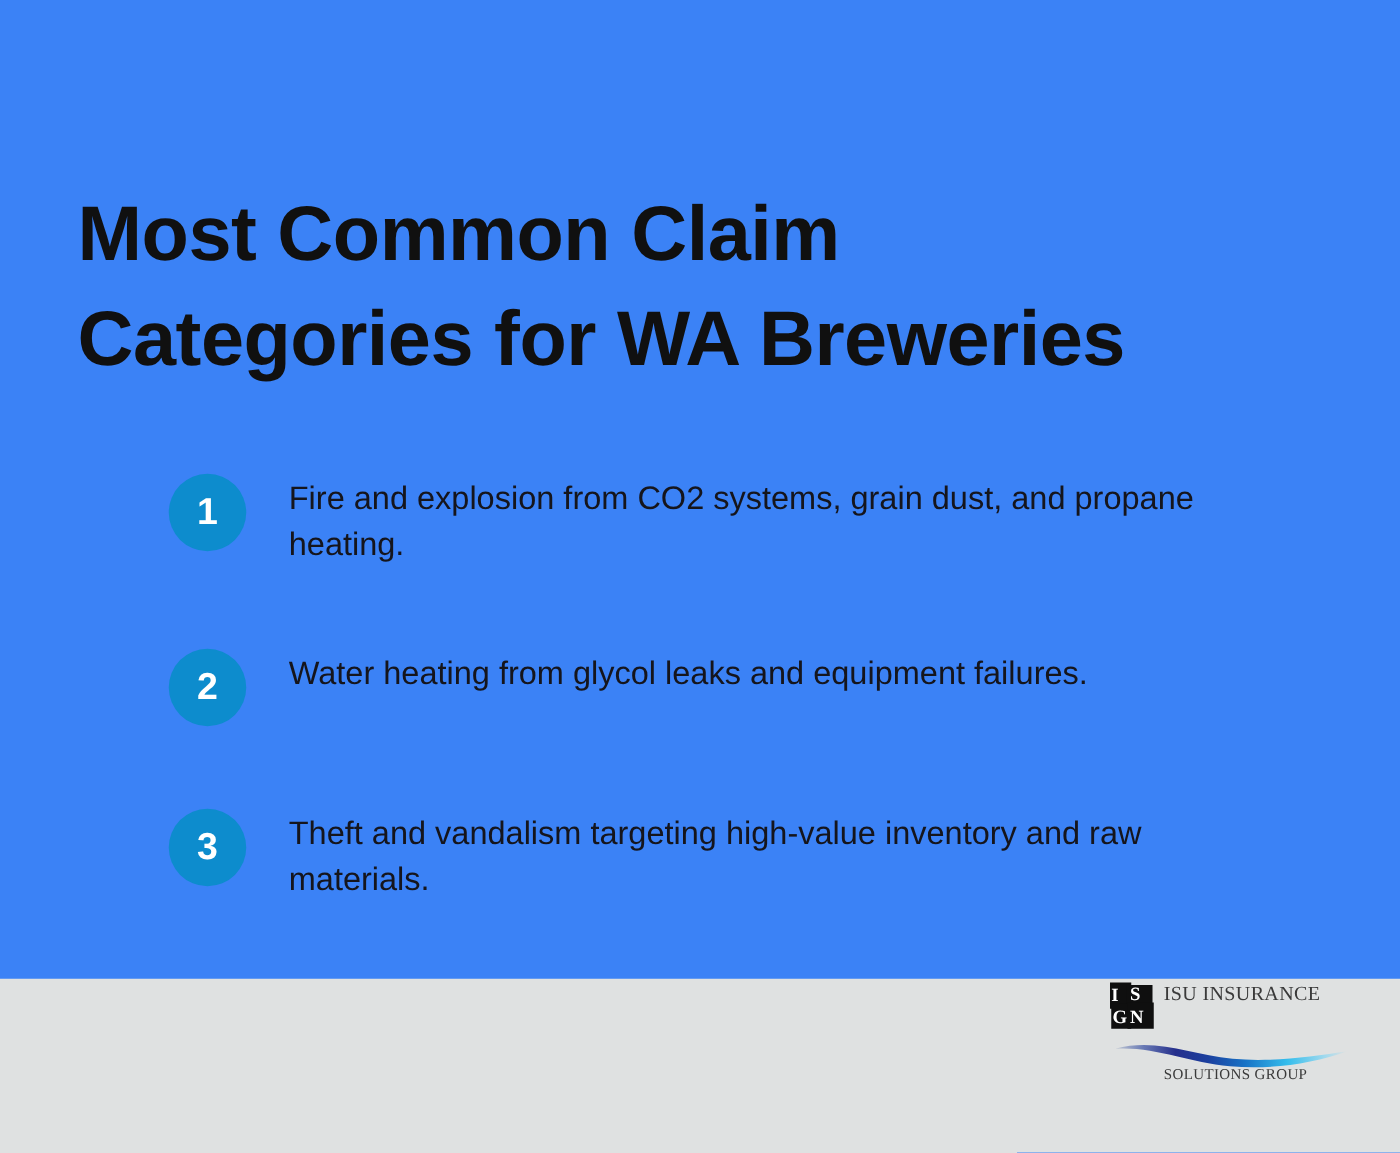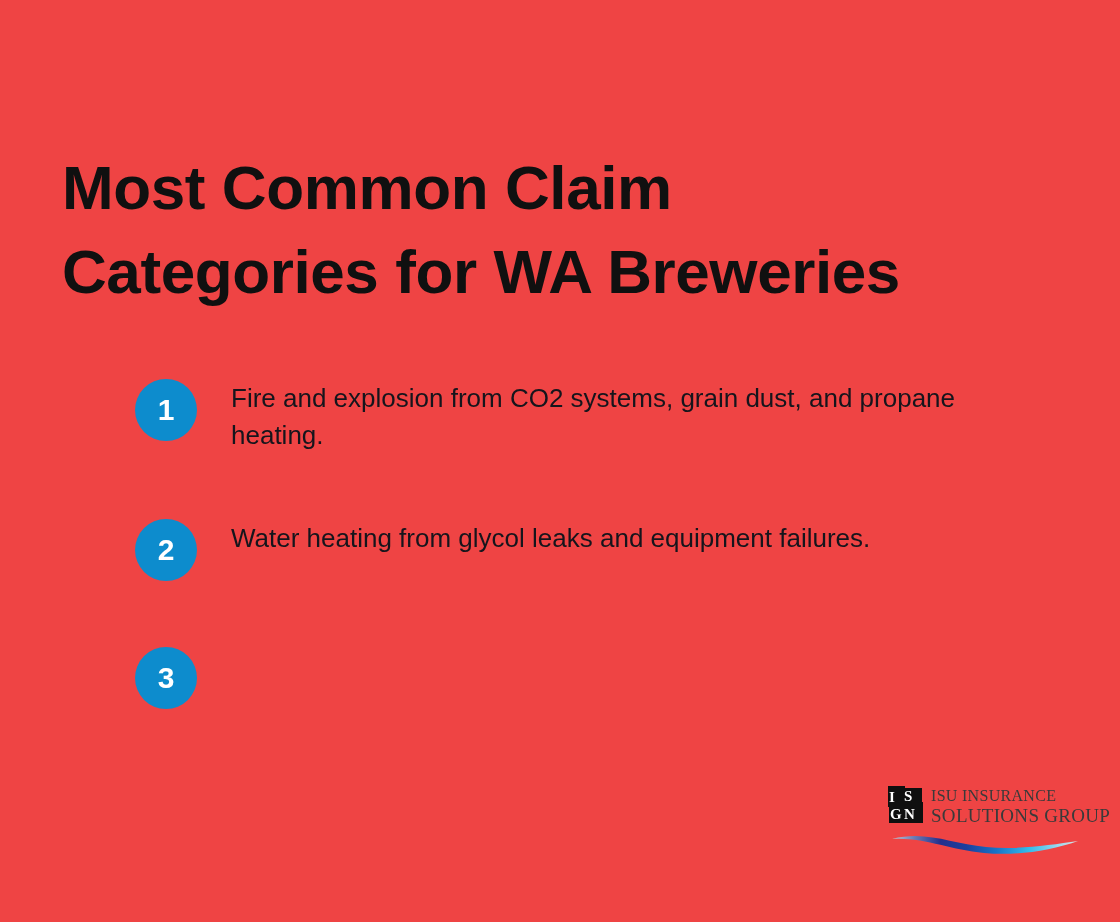--- a/index.html
+++ b/index.html
@@ -10,22 +10,22 @@
     width: 1120px;
     height: 922px;
     background: #dfe1e1;
     font-family: "Liberation Sans", sans-serif;
     overflow: hidden;
   }
 
   .slide {
     position: relative;
     width: 1120px;
-    height: 922px;
-    background: #ef4444;
+    height: 783px;
+    background: #3b82f6;
     box-sizing: border-box;
   }
 
   
   .title {
     position: absolute;
     left: 62px;
     top: 104px;
     width: 960px;
     font-size: 62px;
@@ -123,23 +123,24 @@
     font-family: "Liberation Serif", serif;
     color: #3a3a3a;
     line-height: 1.12;
   }
   .logo-line1 {
     font-size: 16px;
     letter-spacing: 0.3px;
     white-space: nowrap;
   }
   .logo-line2 {
-    font-size: 19px;
+    font-size: 12px;
     letter-spacing: 0.3px;
     white-space: nowrap;
+    margin-top: 48px;
   }
   .logo-swoosh {
     position: absolute;
     left: 2px;
     top: 44px;
     width: 190px;
     height: 26px;
   }
 </style>
 </head>
@@ -157,20 +158,21 @@
       <div class="item-text">Fire and explosion from CO2 systems, grain dust, and propane heating.</div>
     </div>
 
     <div class="list-item">
       <div class="badge">2</div>
       <div class="item-text">Water heating from glycol leaks and equipment failures.</div>
     </div>
 
     <div class="list-item">
       <div class="badge">3</div>
+      <div class="item-text">Theft and vandalism targeting high-value inventory and raw materials.</div>
     </div>
 
   </div>
 
   <div class="logo">
     <div class="logo-row">
 
       <div class="logo-mark">
         <span class="blk b1"></span>
         <span class="blk b2"></span>

